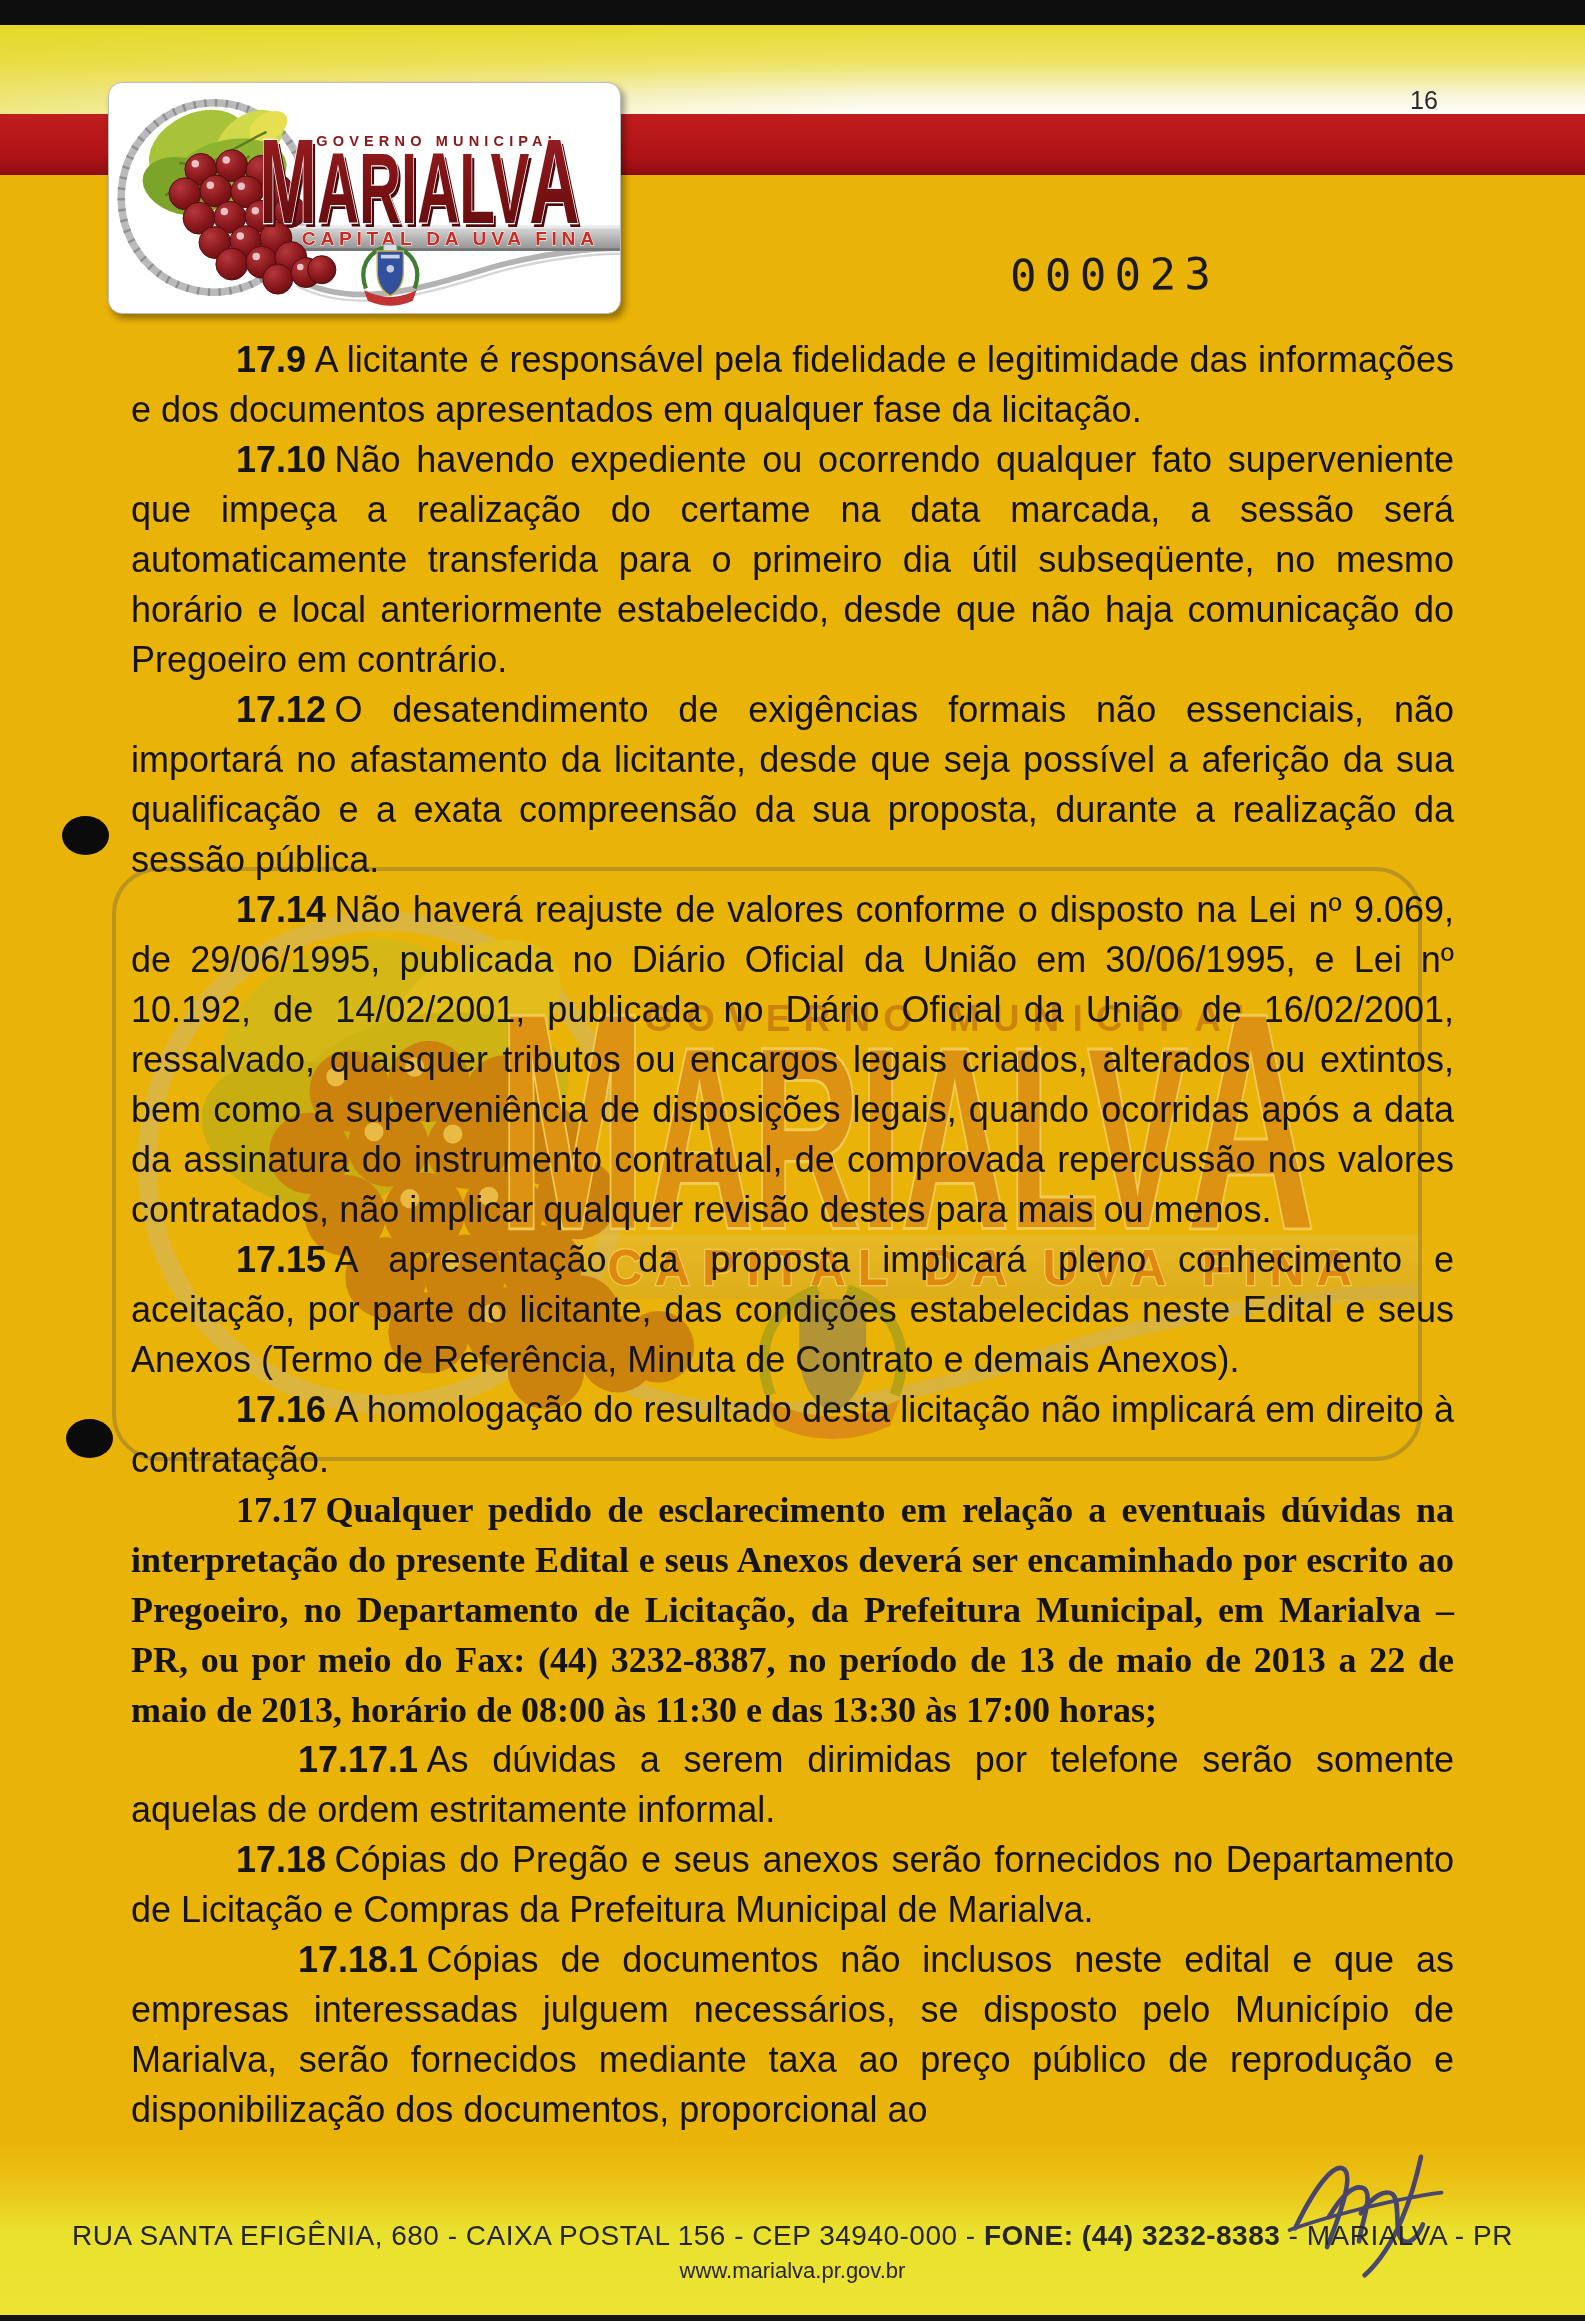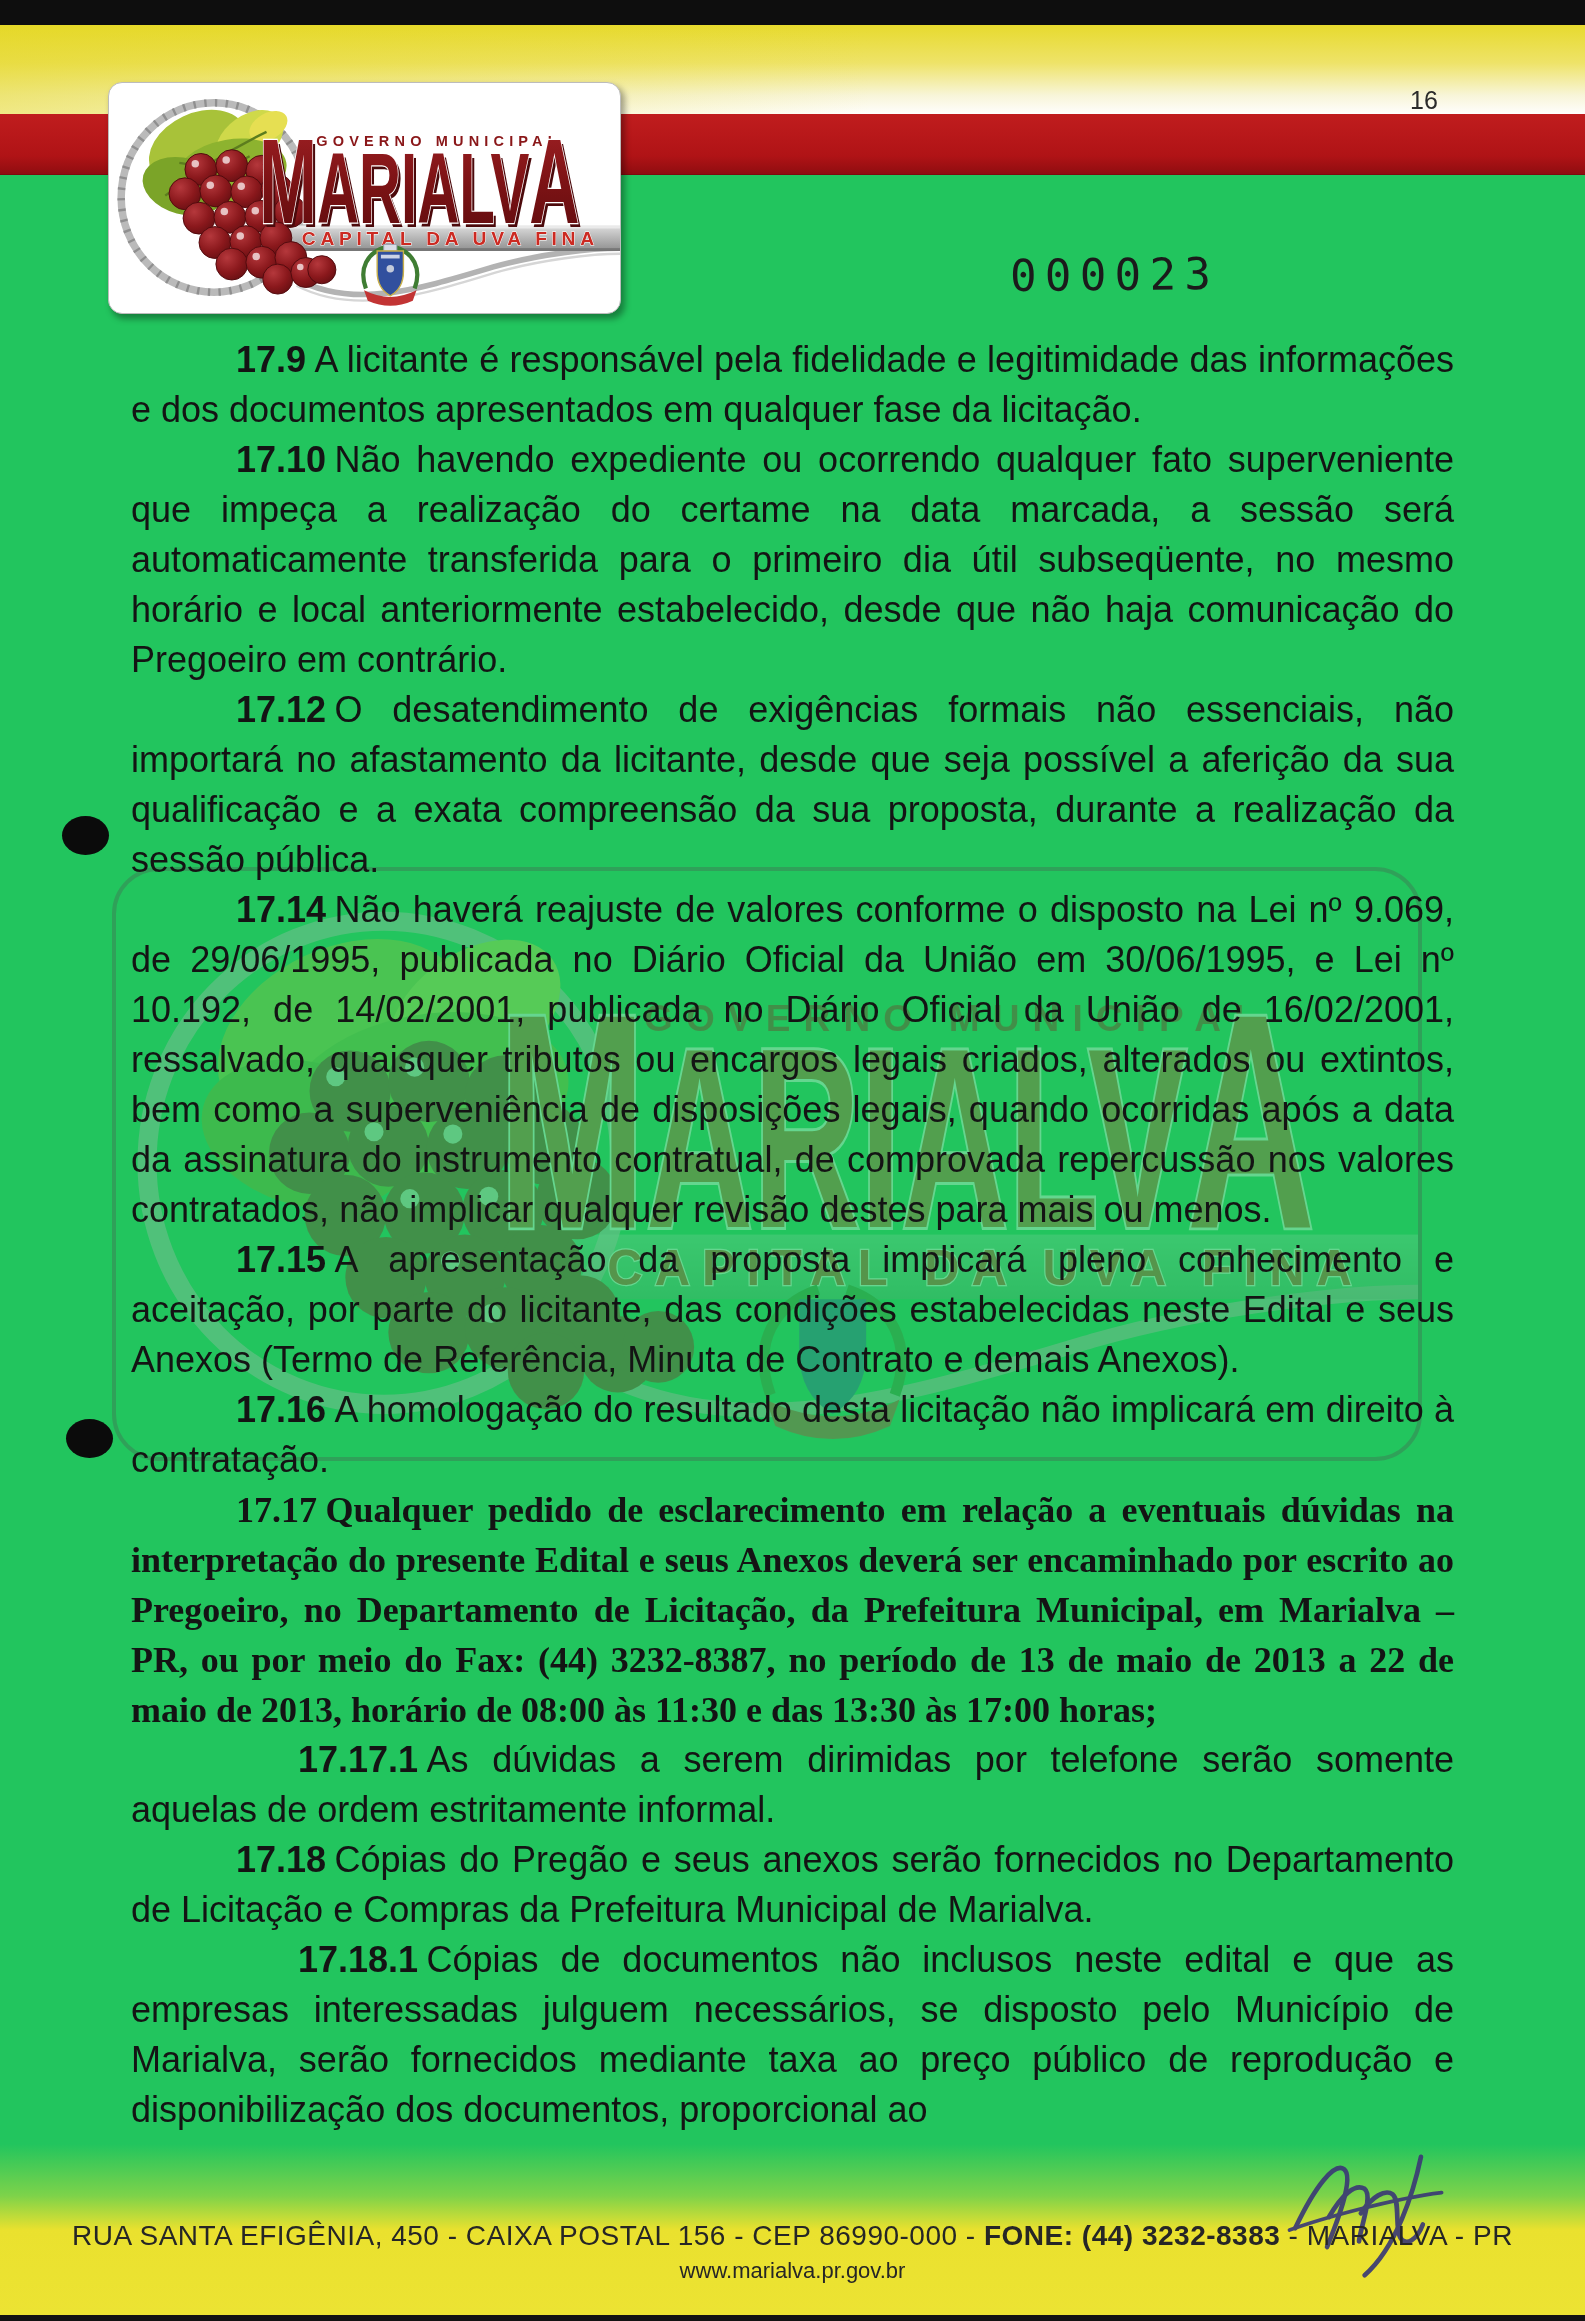--- a/index.html
+++ b/index.html
@@ -1,16 +1,16 @@
 <!DOCTYPE html>
 <html style="font-size:15px"><head>
 <meta charset="utf-8">
 <style>
   html,body{margin:0;padding:0;background:#888;}
-  .page{position:relative;width:1585px;height:2322px;background:#22c55e;overflow:hidden;
+  .page{position:relative;width:1585px;height:2322px;background:#eab308;overflow:hidden;
         font-family:"Liberation Sans",sans-serif;color:#161616;}
 
   
   .top-black{position:absolute;left:0;top:0;width:100%;height:25px;background:#0e0e0e;}
   .band-yellow{position:absolute;left:0;top:25px;width:100%;height:90px;
     background:linear-gradient(to bottom,#e7da2e 0%,#eee368 42%,#f8f5d8 78%,#ffffff 100%);}
   .band-yellow::after{content:"";position:absolute;inset:0;
     background:linear-gradient(to right,rgba(228,215,35,.55),rgba(228,215,35,0) 55%);}
   .band-red{position:absolute;left:0;top:114px;width:100%;height:60px;
     background:linear-gradient(to bottom,#c01d1e 0%,#b01316 70%,#8f0d10 100%);
@@ -262,19 +262,19 @@
       <path d="M 14 96 C 36 50 56 26 66 33 C 78 42 56 96 48 116"></path>
       <path d="M 50 84 C 64 60 78 48 88 54 C 97 61 84 94 82 110"></path>
       <path d="M 84 80 C 96 62 110 54 118 60 C 126 67 120 96 126 106 C 132 116 144 108 150 92"></path>
       <path d="M 148 20 C 140 58 122 116 88 146"></path>
       <path d="M 8 98 C 40 86 120 64 170 58" stroke-width="4"></path>
     </g>
   </svg>
 
   <div class="footer-grad"></div>
   <div class="footer-text">
-    <div class="footer-address"><span>RUA SANTA EFIGÊNIA, 450 - CAIXA POSTAL 156 - CEP 86990-000 - </span><b>FONE: (44) 3232-8383</b><span> - MARIALVA - PR</span></div>
+    <div class="footer-address"><span>RUA SANTA EFIGÊNIA, 680 - CAIXA POSTAL 156 - CEP 34940-000 - </span><b>FONE: (44) 3232-8383</b><span> - MARIALVA - PR</span></div>
     <div class="footer-website">www.marialva.pr.gov.br</div>
   </div>
   <div class="bottom-black"></div>
 
 </div>
 
 
 </body></html>

